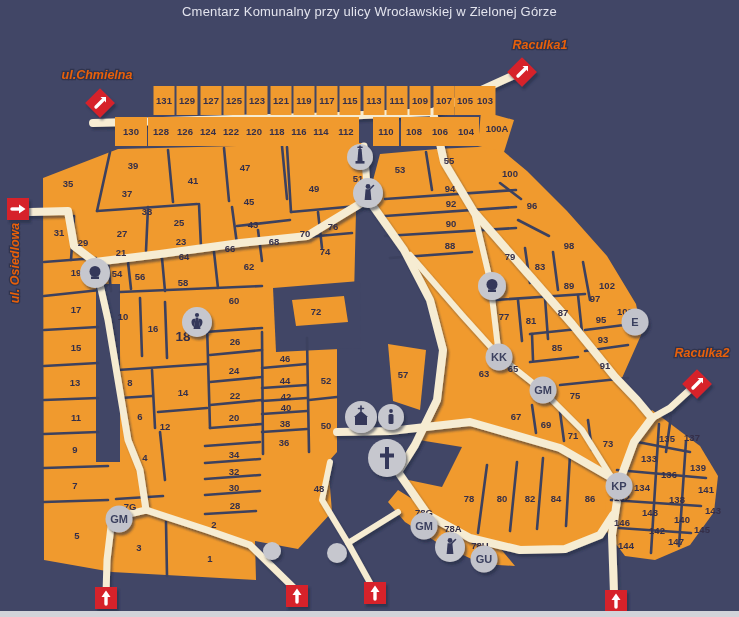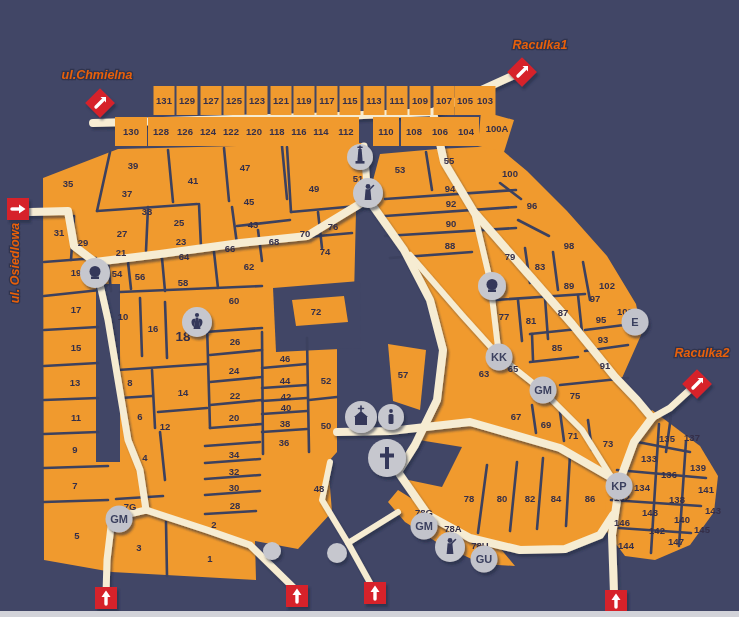--- a/index.html
+++ b/index.html
@@ -24,20 +24,21 @@
   .marker{fill:#D6202A;}
   .marker-arrow{stroke:#ffffff;stroke-width:3.4;stroke-linecap:round;fill:none;}
   .marker-head{fill:#ffffff;}
   .street{font:italic bold 12.5px "Liberation Sans",sans-serif;fill:#E8600A;
           text-anchor:middle;paint-order:stroke;stroke:#30344e;stroke-width:2.6px;}
 </style>
 </head>
 <body>
 
 <div id="stage">
+  <div id="title">Cmentarz Komunalny przy ulicy Wrocławskiej w Zielonej Górze</div>
   <svg id="map" width="739" height="617" viewBox="0 0 739 617">
     <defs>
       <filter id="ds" x="-30%" y="-30%" width="160%" height="160%">
         <feDropShadow dx="2" dy="3" stdDeviation="1.2" flood-color="#23263c" flood-opacity="0.55"></feDropShadow>
       </filter>
     </defs>
     <g id="gLand">
         <polygon points="43,178 118,149 362,143 369,203 356,211 354,296 337,302 337,452 328,462 332,512 298,549 255,541 256,580 112,572 44,560" class="land"></polygon>
         <polygon points="380,154 437,149 497,146 527,171 567,211 607,256 636,304 642,333 622,378 637,400 652,418 636,442 618,480 612,515 600,535 565,550 520,551 468,538 428,515 398,473 415,445 437,400 443,350 430,300 404,250 368,199" class="land"></polygon>
         <polygon points="652,410 676,428 700,446 718,476 714,512 690,545 655,560 625,556 607,532 605,492 618,458 635,430" class="land"></polygon>

